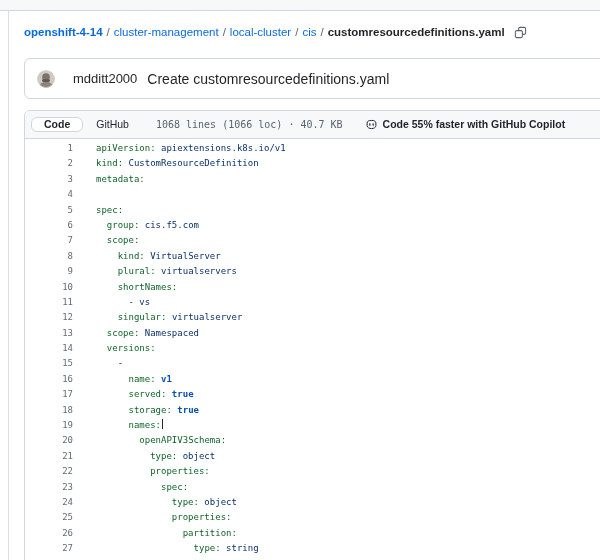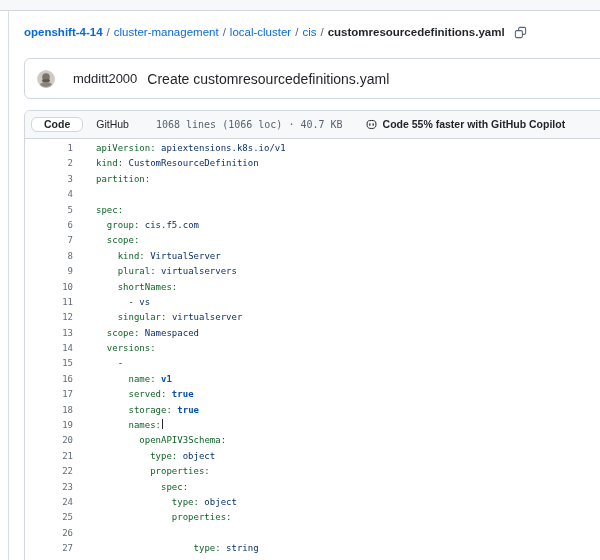--- a/index.html
+++ b/index.html
@@ -167,21 +167,21 @@
         <div class="cl">
           <span class="ln">1</span>
           <span class="lc"><span class="tok-k">apiVersion:</span><span class="tok-s"> apiextensions.k8s.io/v1</span></span>
         </div>
         <div class="cl">
           <span class="ln">2</span>
           <span class="lc"><span class="tok-k">kind:</span><span class="tok-s"> CustomResourceDefinition</span></span>
         </div>
         <div class="cl">
           <span class="ln">3</span>
-          <span class="lc"><span class="tok-k">partition:</span></span>
+          <span class="lc"><span class="tok-k">metadata:</span></span>
         </div>
         <div class="cl">
           <span class="ln">4</span>
         </div>
         <div class="cl">
           <span class="ln">5</span>
           <span class="lc"><span class="tok-k">spec:</span></span>
         </div>
         <div class="cl">
           <span class="ln">6</span>
@@ -258,20 +258,21 @@
         <div class="cl">
           <span class="ln">24</span>
           <span class="lc"><span class="tok-p">              </span><span class="tok-k">type:</span><span class="tok-s"> object</span></span>
         </div>
         <div class="cl">
           <span class="ln">25</span>
           <span class="lc"><span class="tok-p">              </span><span class="tok-k">properties:</span></span>
         </div>
         <div class="cl">
           <span class="ln">26</span>
+          <span class="lc"><span class="tok-p">                </span><span class="tok-k">partition:</span></span>
         </div>
         <div class="cl">
           <span class="ln">27</span>
           <span class="lc"><span class="tok-p">                  </span><span class="tok-k">type:</span><span class="tok-s"> string</span></span>
         </div>
       </div>
   </div>
 
 </div>
 

